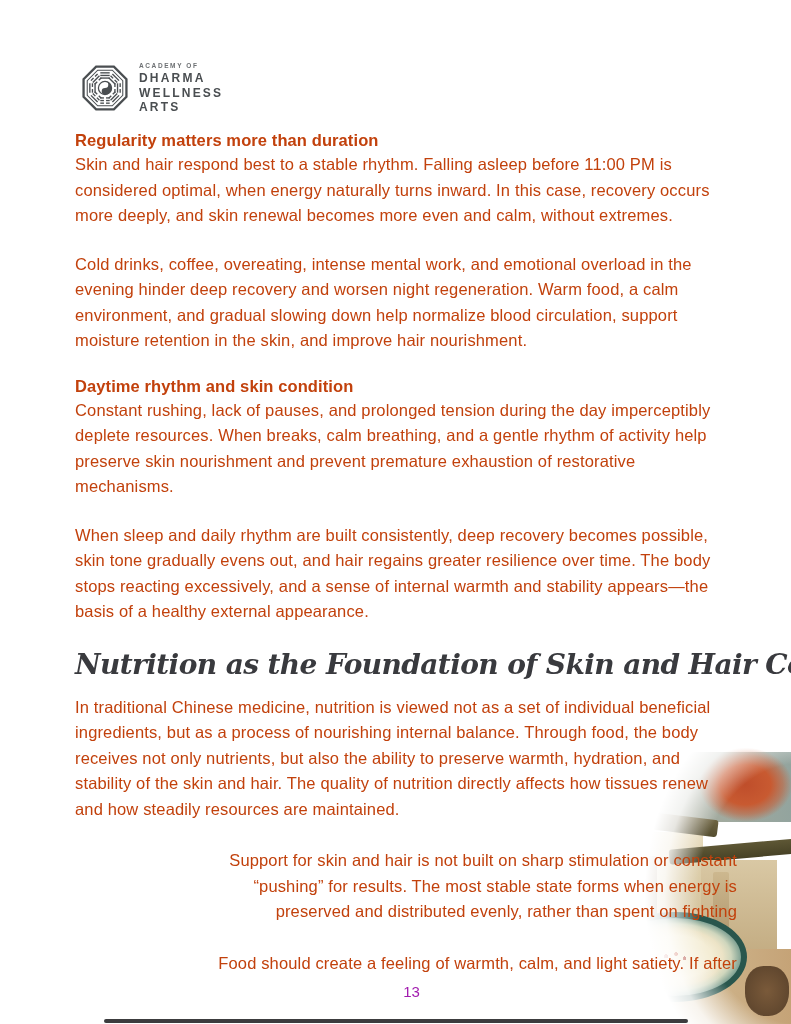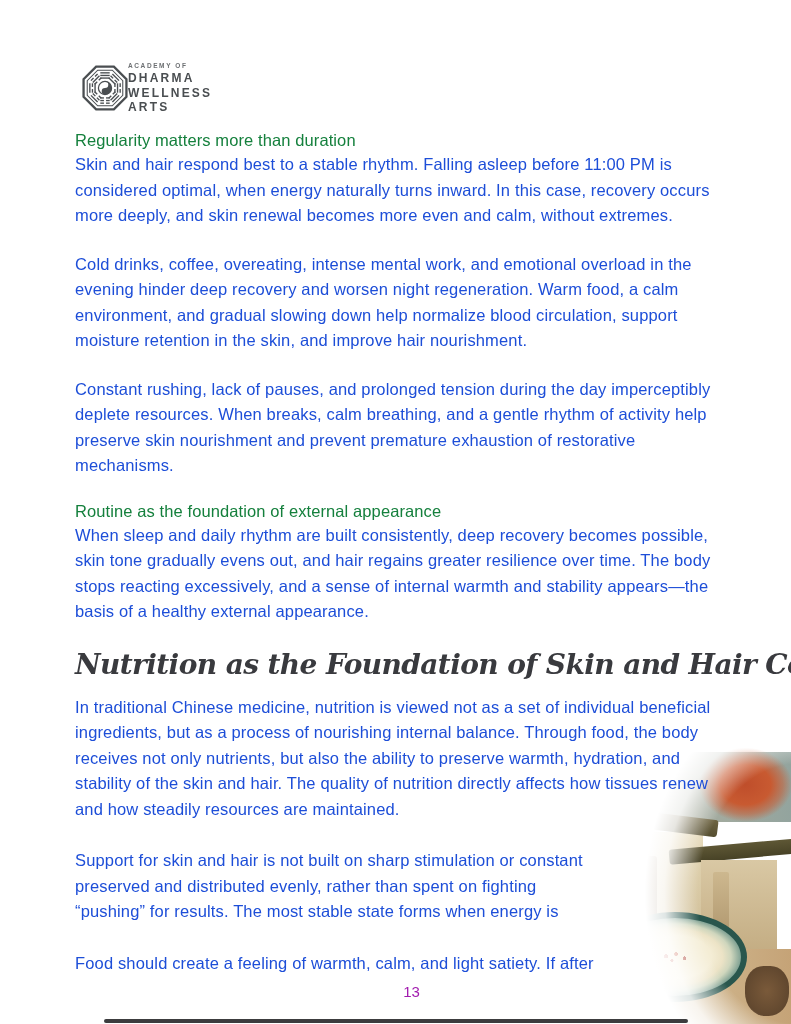--- a/index.html
+++ b/index.html
@@ -6,59 +6,59 @@
   .page{
     position:relative;
     width:791px;height:1024px;
     background:#ffffff;
     overflow:hidden;
     font-family:"Liberation Sans",sans-serif;
   }
   
   .logo{
     position:absolute;left:82px;top:62px;
-    display:flex;align-items:center;
+    display:flex;align-items:center;gap:11px;
     z-index:3;
   }
   .logo-icon{width:46px;height:46px;}
   .logo-text{display:flex;flex-direction:column;}
   .logo-tagline{
     font-size:6.5px;letter-spacing:1.6px;font-weight:bold;
     color:#6d7073;margin-bottom:2px;
   }
   .logo-name{
     font-size:12px;font-weight:bold;letter-spacing:2.2px;
     color:#4a4e51;line-height:14.5px;
   }
   
   .content{
     position:absolute;left:75px;top:131px;width:662px;
     z-index:2;
   }
   .section{margin-bottom:23px;}
   .section-heading{
     margin:0 0 2px 0;
-    font-size:16.5px;font-weight:normal;color:#15803d;
+    font-size:16.5px;font-weight:bold;color:#c2410c;
     letter-spacing:0.1px;
   }
   .body-text{
     margin:0;
-    font-size:16.5px;color:#1d4ed8;line-height:25.5px;
+    font-size:16.5px;color:#c2410c;line-height:25.5px;
     letter-spacing:0.15px;
   }
   .main-heading{
     margin:14px 0 14px 0;
     font-family:"DejaVu Serif","Liberation Serif",serif;
     font-style:italic;font-weight:bold;
     font-size:28px;color:#393a3e;
     letter-spacing:-0.6px;
     white-space:nowrap;
   }
   .para{margin:0 0 26px 0;}
-  .line{display:block;white-space:nowrap;}
+  .line{display:block;white-space:nowrap;text-align:right;}
   
   .illustration{
     position:absolute;right:0;bottom:0;
     width:215px;height:310px;
     overflow:hidden;z-index:1;
   }
   .scene{position:absolute;right:0;bottom:0;width:170px;height:272px;}
   .scene > div{position:absolute;}
   .sky{left:0;top:0;width:100%;height:70px;}
   .tree{right:-5px;top:-10px;width:120px;height:95px;}
@@ -181,36 +181,36 @@
     <div class="section">
       <h3 class="section-heading">Regularity matters more than duration</h3>
       <p class="body-text">Skin and hair respond best to a stable rhythm. Falling asleep before 11:00 PM is considered optimal, when energy naturally turns inward. In this case, recovery occurs more deeply, and skin renewal becomes more even and calm, without extremes.</p>
     </div>
 
     <div class="section">
       <p class="body-text">Cold drinks, coffee, overeating, intense mental work, and emotional overload in the evening hinder deep recovery and worsen night regeneration. Warm food, a calm environment, and gradual slowing down help normalize blood circulation, support moisture retention in the skin, and improve hair nourishment.</p>
     </div>
 
     <div class="section">
+      <h3 class="section-heading">Daytime rhythm and skin condition</h3>
       <p class="body-text">Constant rushing, lack of pauses, and prolonged tension during the day imperceptibly deplete resources. When breaks, calm breathing, and a gentle rhythm of activity help preserve skin nourishment and prevent premature exhaustion of restorative mechanisms.</p>
     </div>
 
     <div class="section">
-      <h3 class="section-heading">Routine as the foundation of external appearance</h3>
       <p class="body-text">When sleep and daily rhythm are built consistently, deep recovery becomes possible, skin tone gradually evens out, and hair regains greater resilience over time. The body stops reacting excessively, and a sense of internal warmth and stability appears—the basis of a healthy external appearance.</p>
     </div>
 
     <h1 class="main-heading">Nutrition as the Foundation of Skin and Hair Condition</h1>
 
     <p class="body-text para">In traditional Chinese medicine, nutrition is viewed not as a set of individual beneficial ingredients, but as a process of nourishing internal balance. Through food, the body receives not only nutrients, but also the ability to preserve warmth, hydration, and stability of the skin and hair. The quality of nutrition directly affects how tissues renew and how steadily resources are maintained.</p>
 
     <p class="body-text para">
       <span class="line">Support for skin and hair is not built on sharp stimulation or constant</span>
+      <span class="line">“pushing” for results. The most stable state forms when energy is</span>
       <span class="line">preserved and distributed evenly, rather than spent on fighting</span>
-      <span class="line">“pushing” for results. The most stable state forms when energy is</span>
     </p>
 
     <p class="body-text para">
       <span class="line">Food should create a feeling of warmth, calm, and light satiety. If after</span>
 
     </p>
 
   </div>
 
   <div class="illustration">

